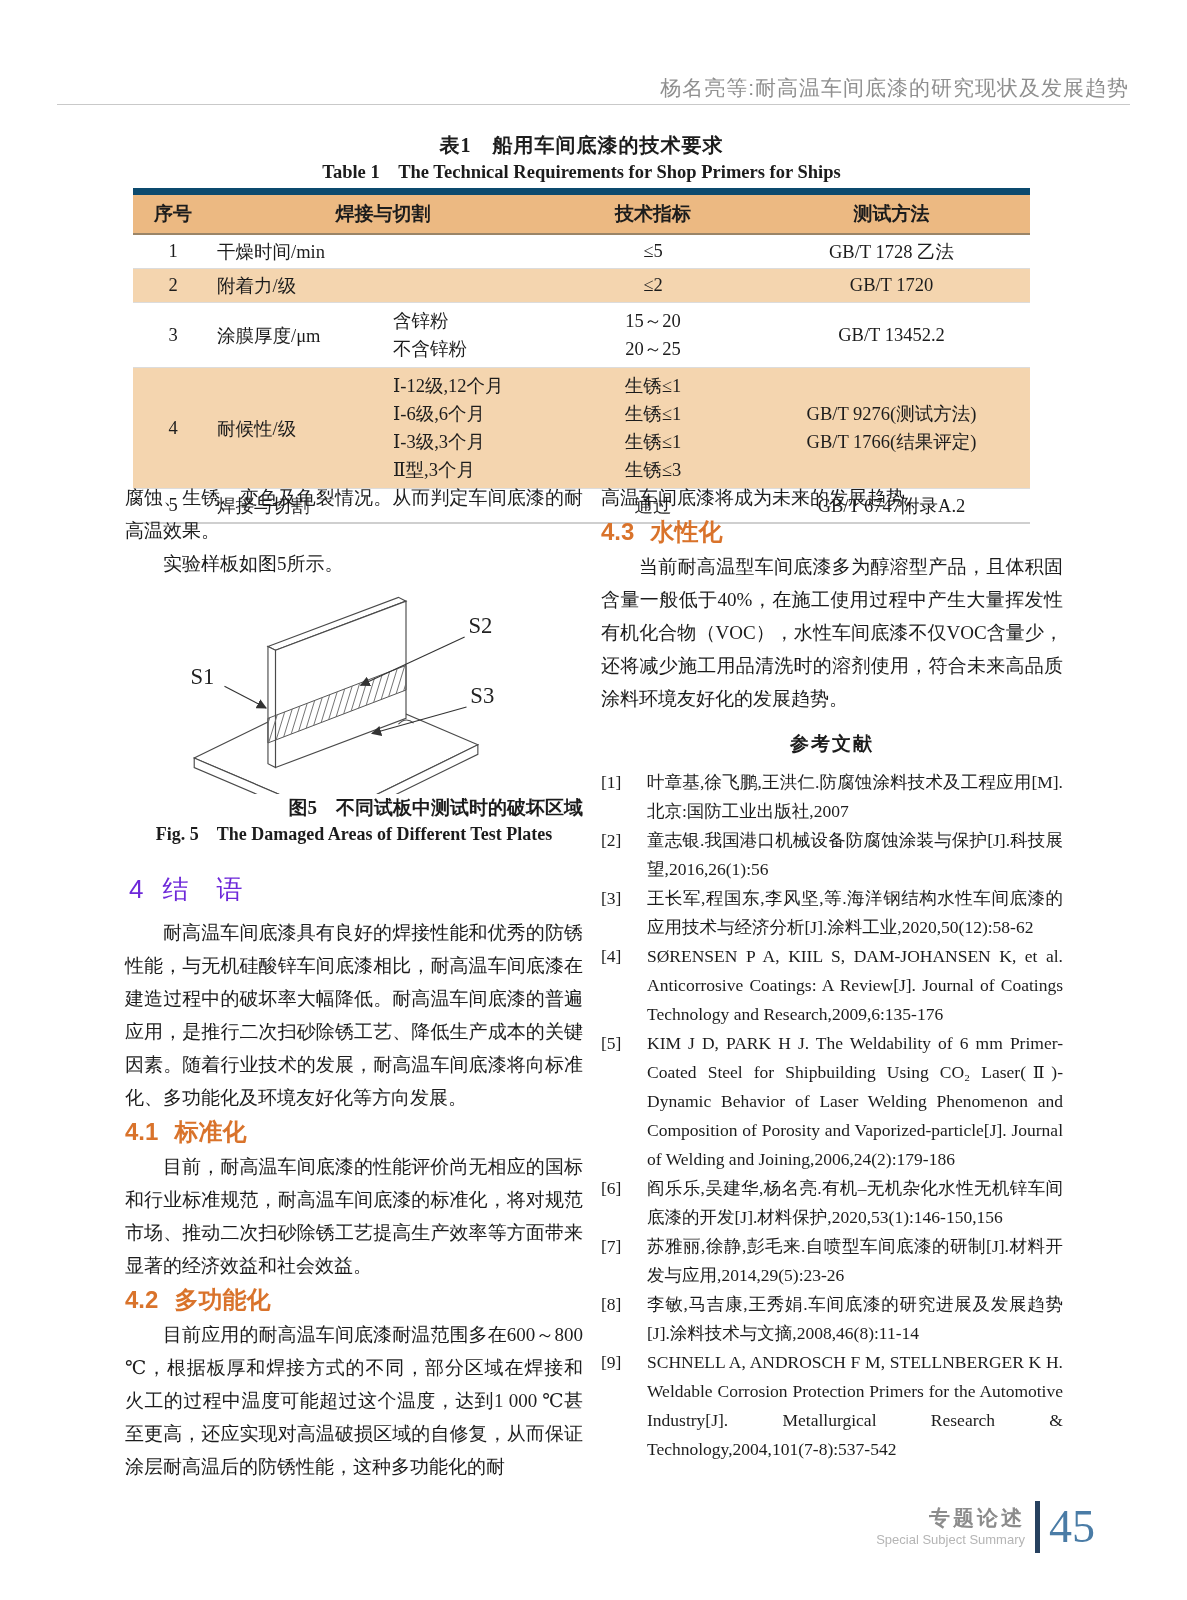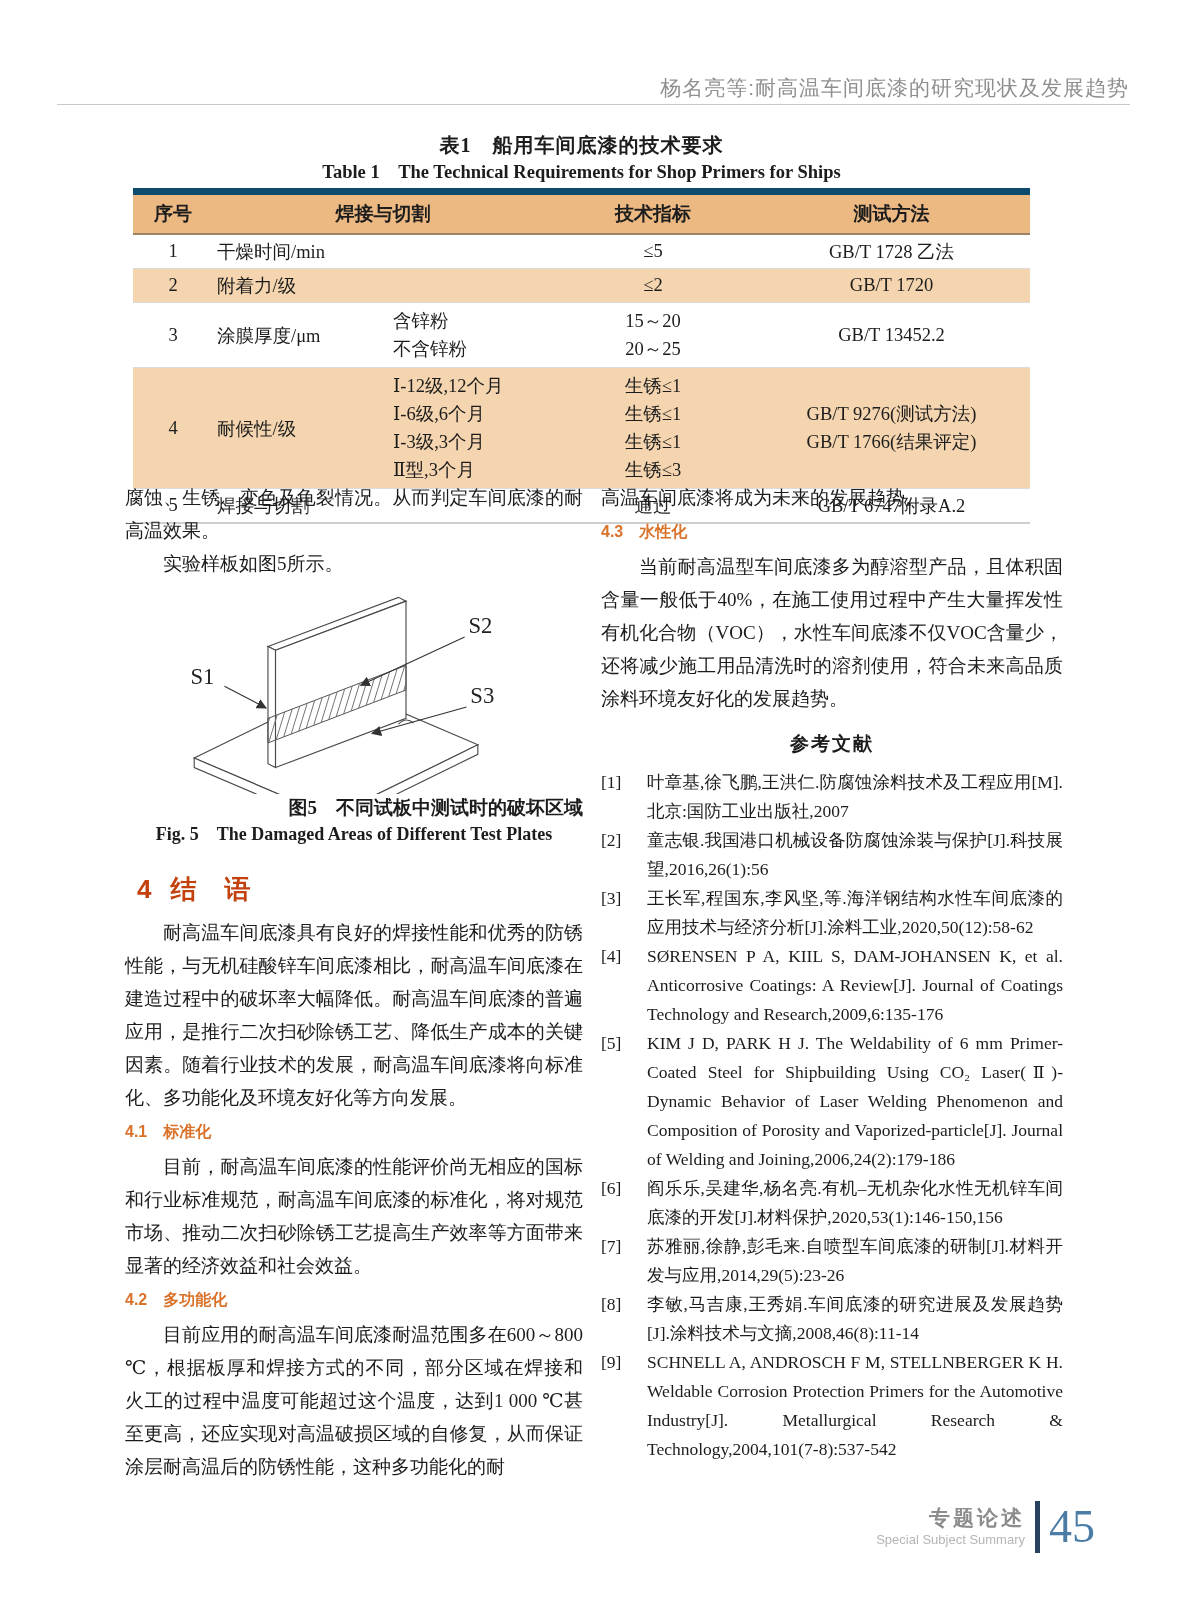--- a/index.html
+++ b/index.html
@@ -34,24 +34,24 @@
   .stack div{line-height:28px;}
   td.pad-tall{padding-top:7px;padding-bottom:7px;}
 
   
   .col{position:absolute;top:481px;font-size:19px;line-height:33px;text-align:justify;}
   .col-left{left:125px;width:458px;}
   .col-right{left:601px;width:462px;}
   .col p{margin:0;}
   .indent{text-indent:2em;}
 
-  h1.sec{font-family:"Liberation Sans",sans-serif;color:#c2410c;font-size:26px;font-weight:bold;
-         margin:24px 0 10px 12px;letter-spacing:1px;line-height:34px;}
+  h1.sec{font-family:"Liberation Sans",sans-serif;color:#6d28d9;font-size:26px;font-weight:normal;
+         margin:24px 0 10px 4px;letter-spacing:1px;line-height:34px;}
   h1.sec .sec-num{margin-right:18px;}
-  h2.subsec{font-family:"Liberation Sans",sans-serif;color:#D9732B;font-size:16px;font-weight:bold;
+  h2.subsec{font-family:"Liberation Sans",sans-serif;color:#D9732B;font-size:24px;font-weight:bold;
             margin:3px 0 3px 0;line-height:30px;}
   h2.subsec .sec-num{margin-right:16px;}
 
   
   .figure-block{margin-top:6px;text-align:center;}
   .figure-block svg{display:block;margin:0 auto;}
   .fig-cap-cn{font-weight:bold;font-size:19px;line-height:27px;text-align:right;}
   .fig-cap-en{font-weight:bold;font-size:18px;line-height:27px;text-align:center;}
 
   

